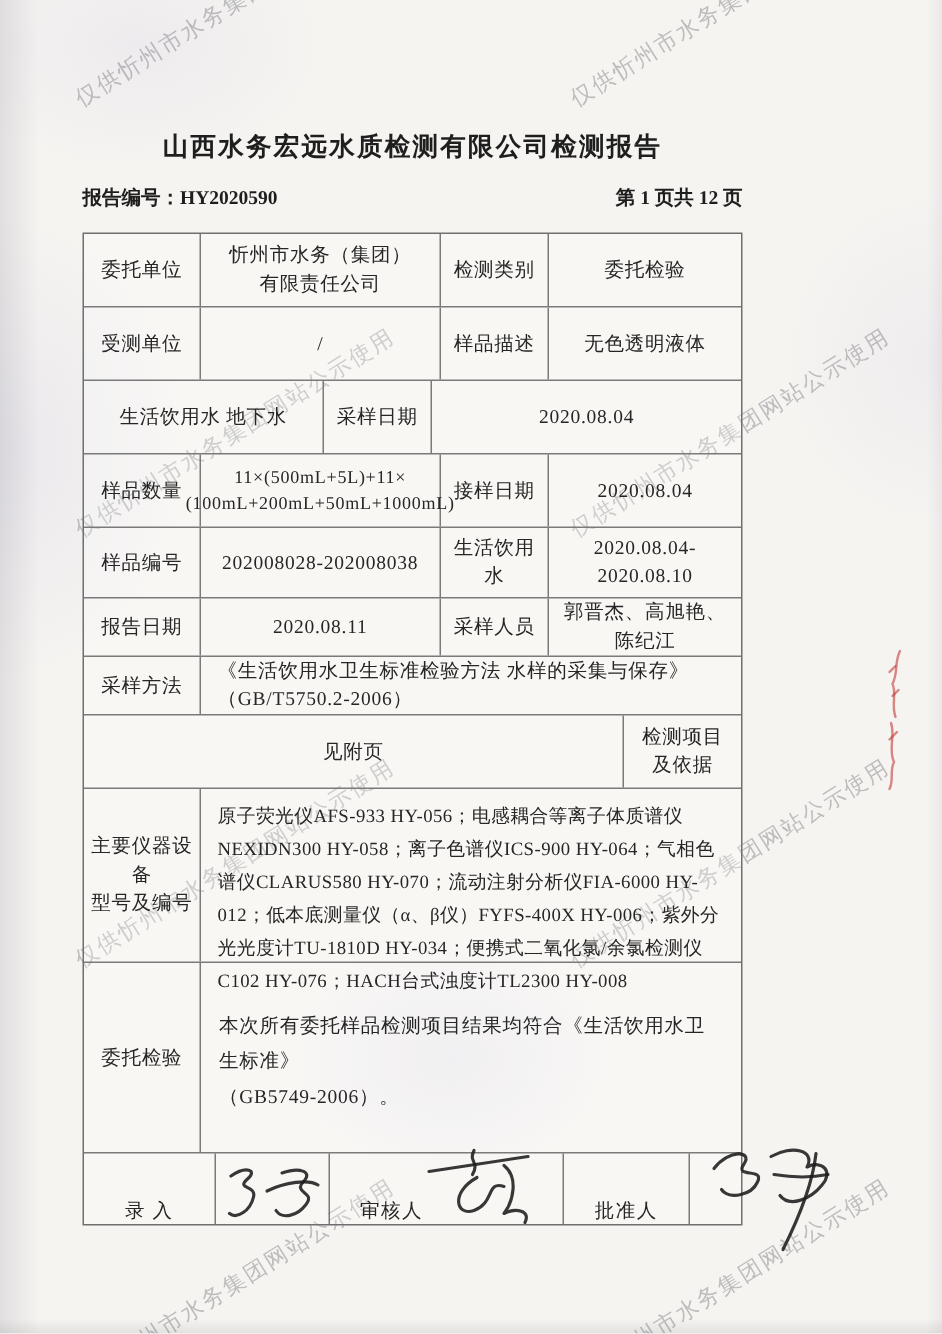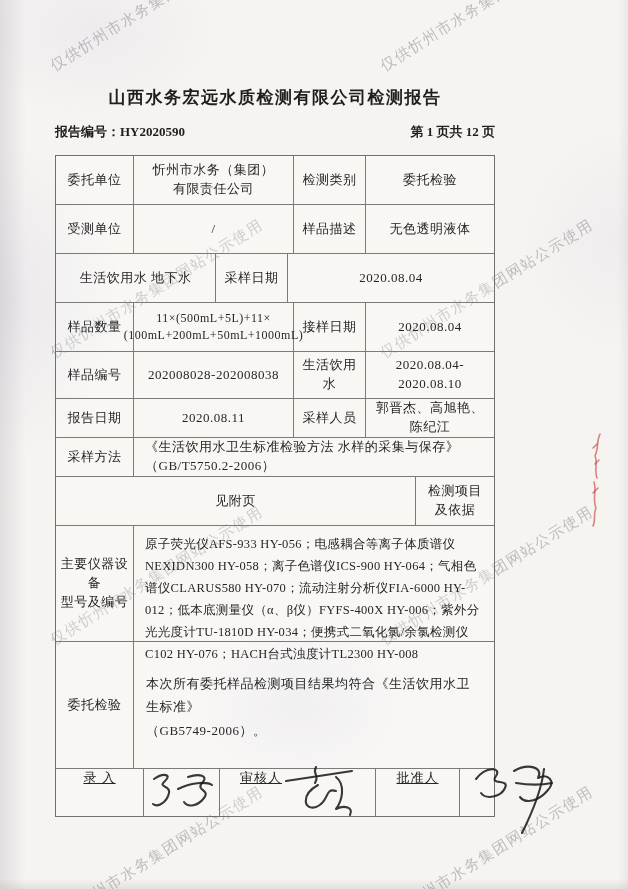--- a/index.html
+++ b/index.html
@@ -72,22 +72,22 @@
     font-size:12.5px;line-height:22px;padding:7px 10px 4px 11px;
     white-space:normal;letter-spacing:0.3px;
   }
   .conclusion{
     align-items:flex-start;justify-content:flex-start;text-align:left;
     padding:30px 12px 4px 12px;line-height:1.8;
   }
   
   .sig-row{display:flex;height:47px;}
   .sig-cell{
-    box-sizing:border-box;display:flex;align-items:flex-start;justify-content:center;
-    border-right:1px solid #7a7a7a;position:relative;text-decoration:underline;
+    box-sizing:border-box;display:flex;align-items:flex-end;justify-content:center;
+    border-right:1px solid #7a7a7a;position:relative;
   }
   .sig-cell:last-child{border-right:none;}
   .s1{flex:0 0 88px;} .s2{flex:0 0 76px;} .s3{flex:0 0 156px;justify-content:flex-start;padding-left:20px;}
   .s4{flex:0 0 84px;} .s5{flex:1;}
   .sig-label{letter-spacing:1px;font-size:13px;}
   .sig-svg{overflow:visible;}
   .sig2-wrap{position:absolute;left:58px;top:-4px;}
   .sig3-wrap{position:absolute;left:12px;top:-8px;}
   .ink{stroke:#1c1c1c;stroke-width:2.1;fill:none;stroke-linecap:round;stroke-linejoin:round;opacity:0.88;}
   .red-mark{position:absolute;left:586px;top:430px;}

